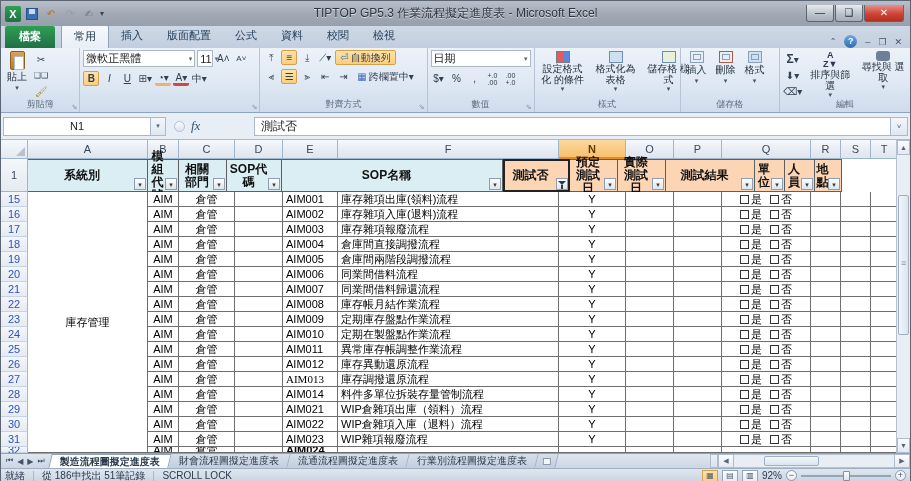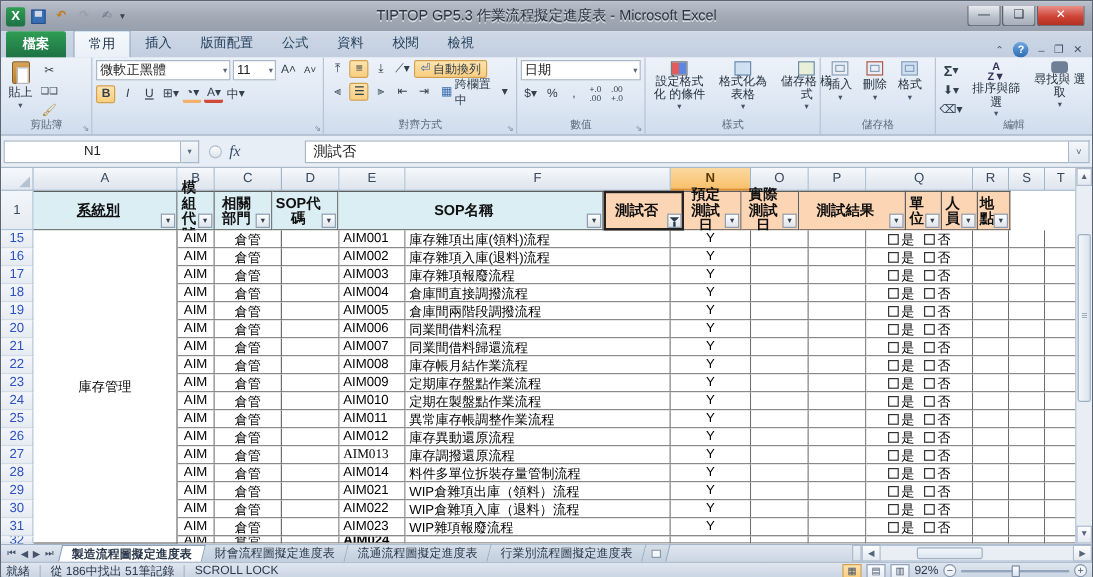--- a/index.html
+++ b/index.html
@@ -236,21 +236,21 @@
       <div class="glabel">剪貼簿</div>
       <div class="dlg">⇘</div>
     </div>
 
     <div class="rgroup" style="width:196px; flex-direction:column; gap:4px;">
       <div class="frow">
         <div class="combo" style="width:112px;">
           <span>微軟正黑體</span>
             <span class="car">▾</span>
         </div>
-        <div class="combo" style="width:36px;">
+        <div class="combo" style="width:16px;">
           <span>11</span>
             <span class="car">▾</span>
         </div>
         <span class="sbtn">A˄</span>
         <span class="sbtn" style="font-size:8px;">A˅</span>
       </div>
       <div class="frow">
         <span class="sbtn hl" style="font-weight:bold;">B</span>
         <span class="sbtn" style="font-style:italic;">I</span>
         <span class="sbtn" style="text-decoration:underline;">U</span>
@@ -395,21 +395,21 @@
           <div class="chead" style="width: 48px;">P</div>
           <div class="chead" style="width: 89px;">Q</div>
           <div class="chead" style="width: 30px;">R</div>
           <div class="chead" style="width: 30px;">S</div>
           <div class="chead" style="width: 27px;">T</div>
         </div>
     </div>
 
     <div class="hrow" id="headerrow">
         <div class="gutter h1">1</div>
-        <div class="hcell blue" style="width: 120px; text-decoration: underline;">
+        <div class="hcell blue" style="width: 120px;">
           <span>系統別</span>
           <span class="drop">▾</span>
         </div>
         <div class="hcell blue" style="width: 31px;">
           <span>模組代號</span>
           <span class="drop">▾</span>
         </div>
         <div class="hcell blue" style="width: 48px;">
           <span>相關部門</span>
           <span class="drop">▾</span>

